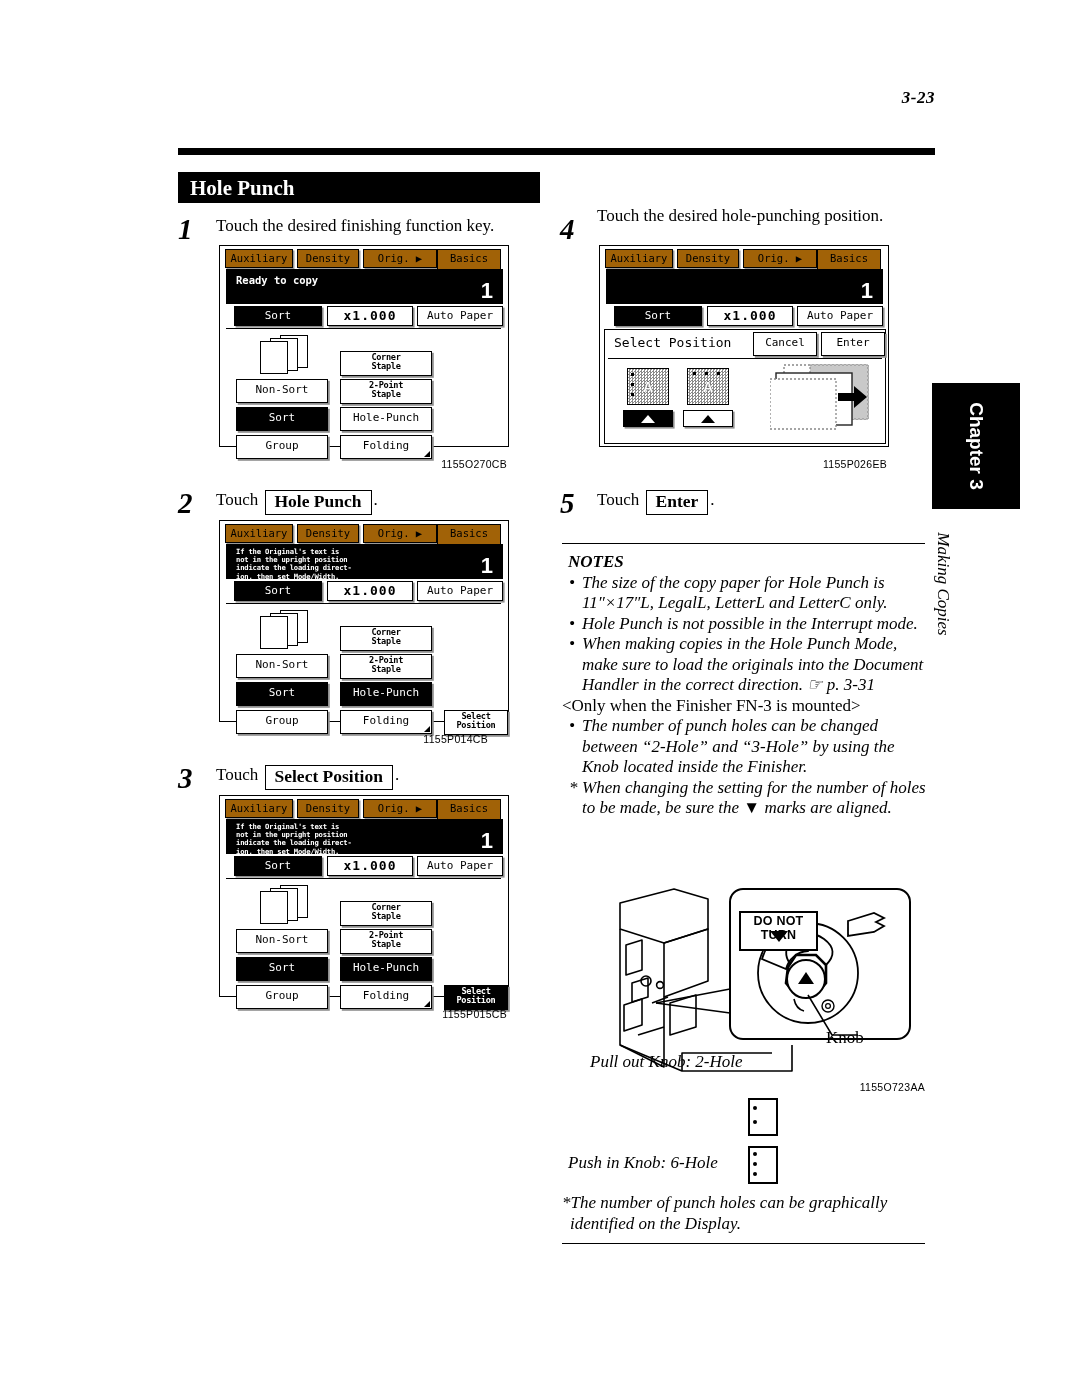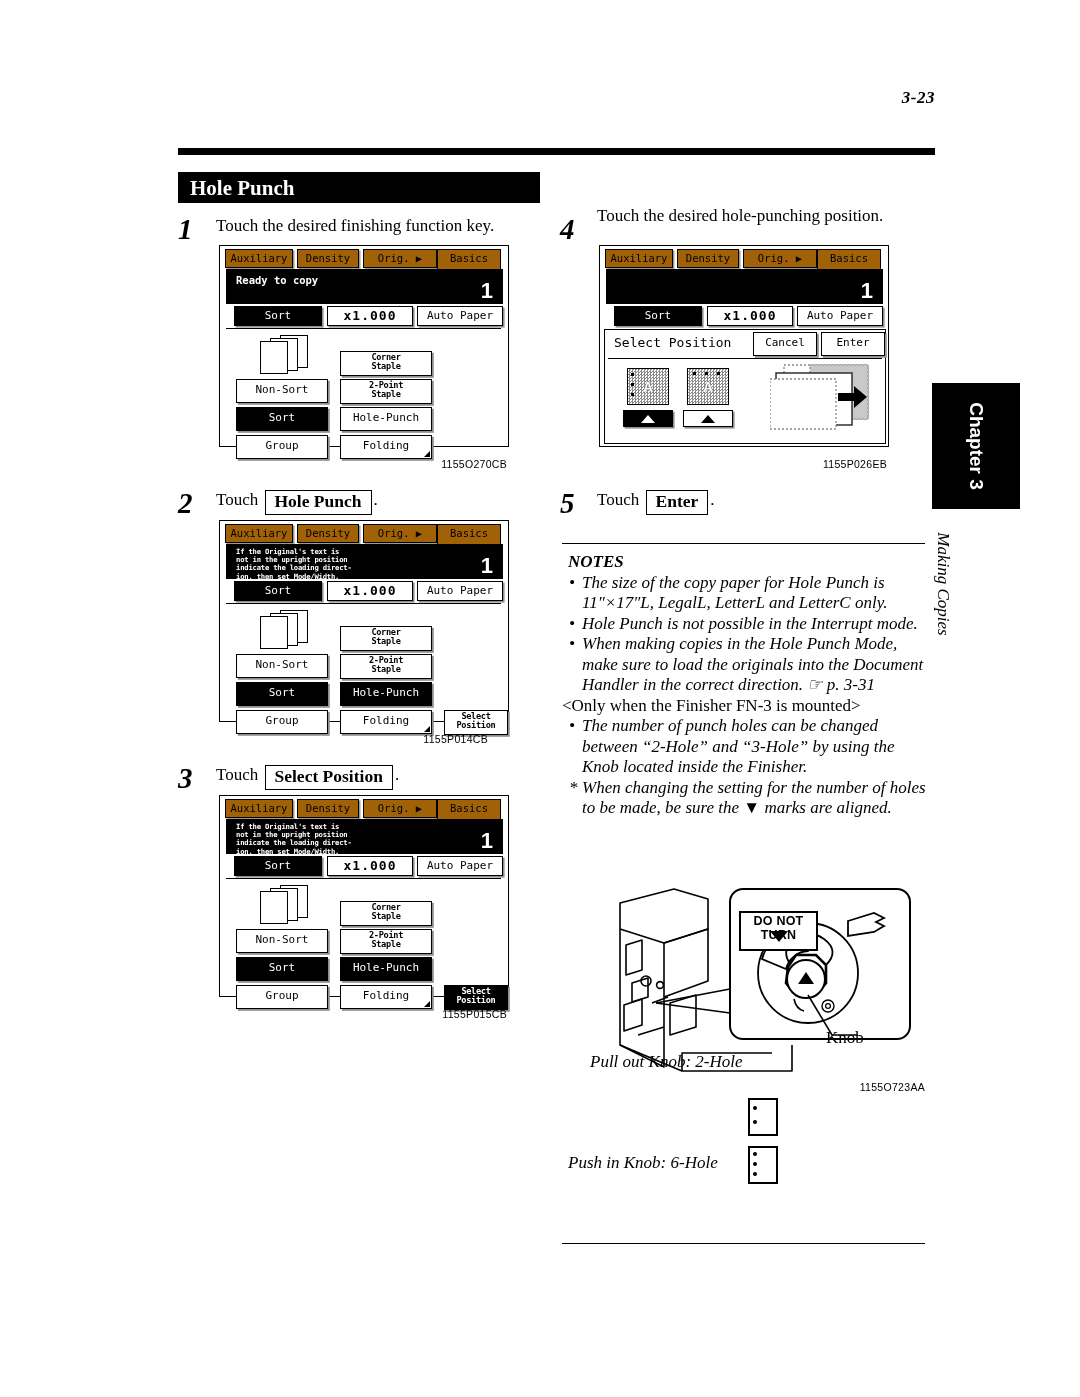--- a/index.html
+++ b/index.html
@@ -450,16 +450,19 @@
     <b style="top:20px;"></b>
   </div>
 
   <div class="legend-row" style="left:568px;top:1153px;">Push in Knob: 6-Hole</div>
   <div class="holebox" style="left:748px;top:1146px;width:26px;height:34px;">
     <b style="top:4px;"></b>
     <b style="top:14px;"></b>
     <b style="top:24px;"></b>
   </div>
 
+  <div class="notes" style="left:562px;top:1193px;width:370px;">
+    <div style="text-indent:-8px;padding-left:8px;">*The number of punch holes can be graphically identified on the Display.</div>
+  </div>
 
   <div class="noterule" style="left:562px;top:1243px;width:363px;"></div>
 
 </div>
 
 </body></html>

